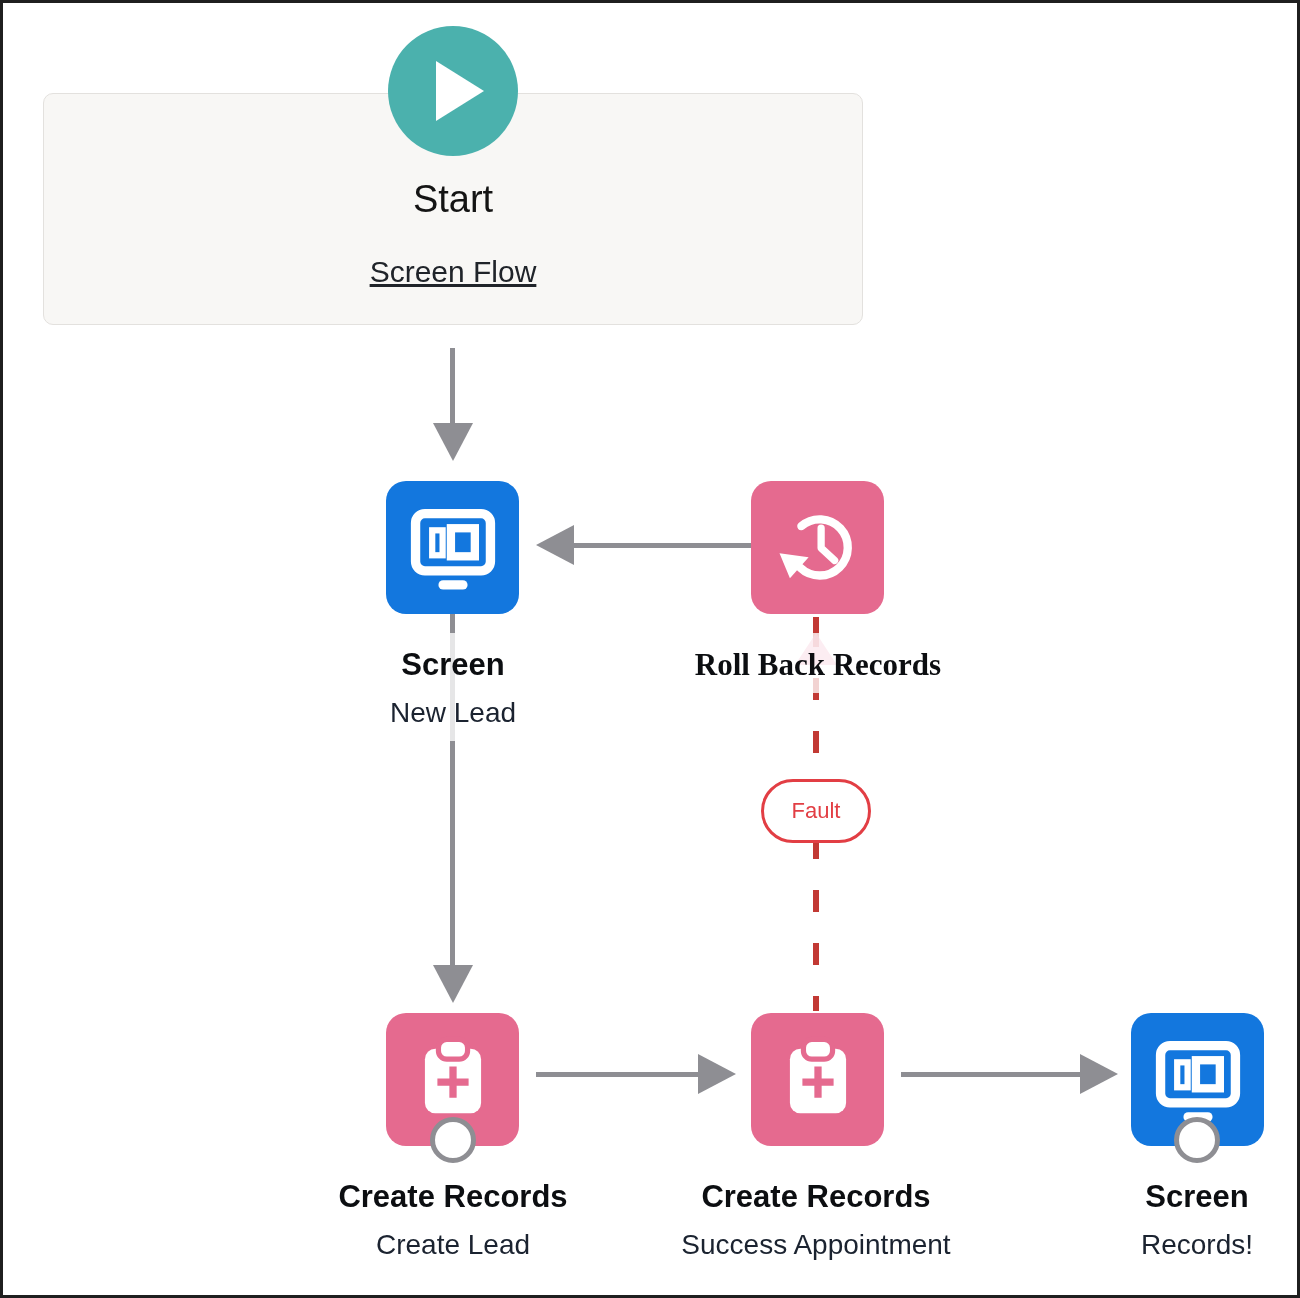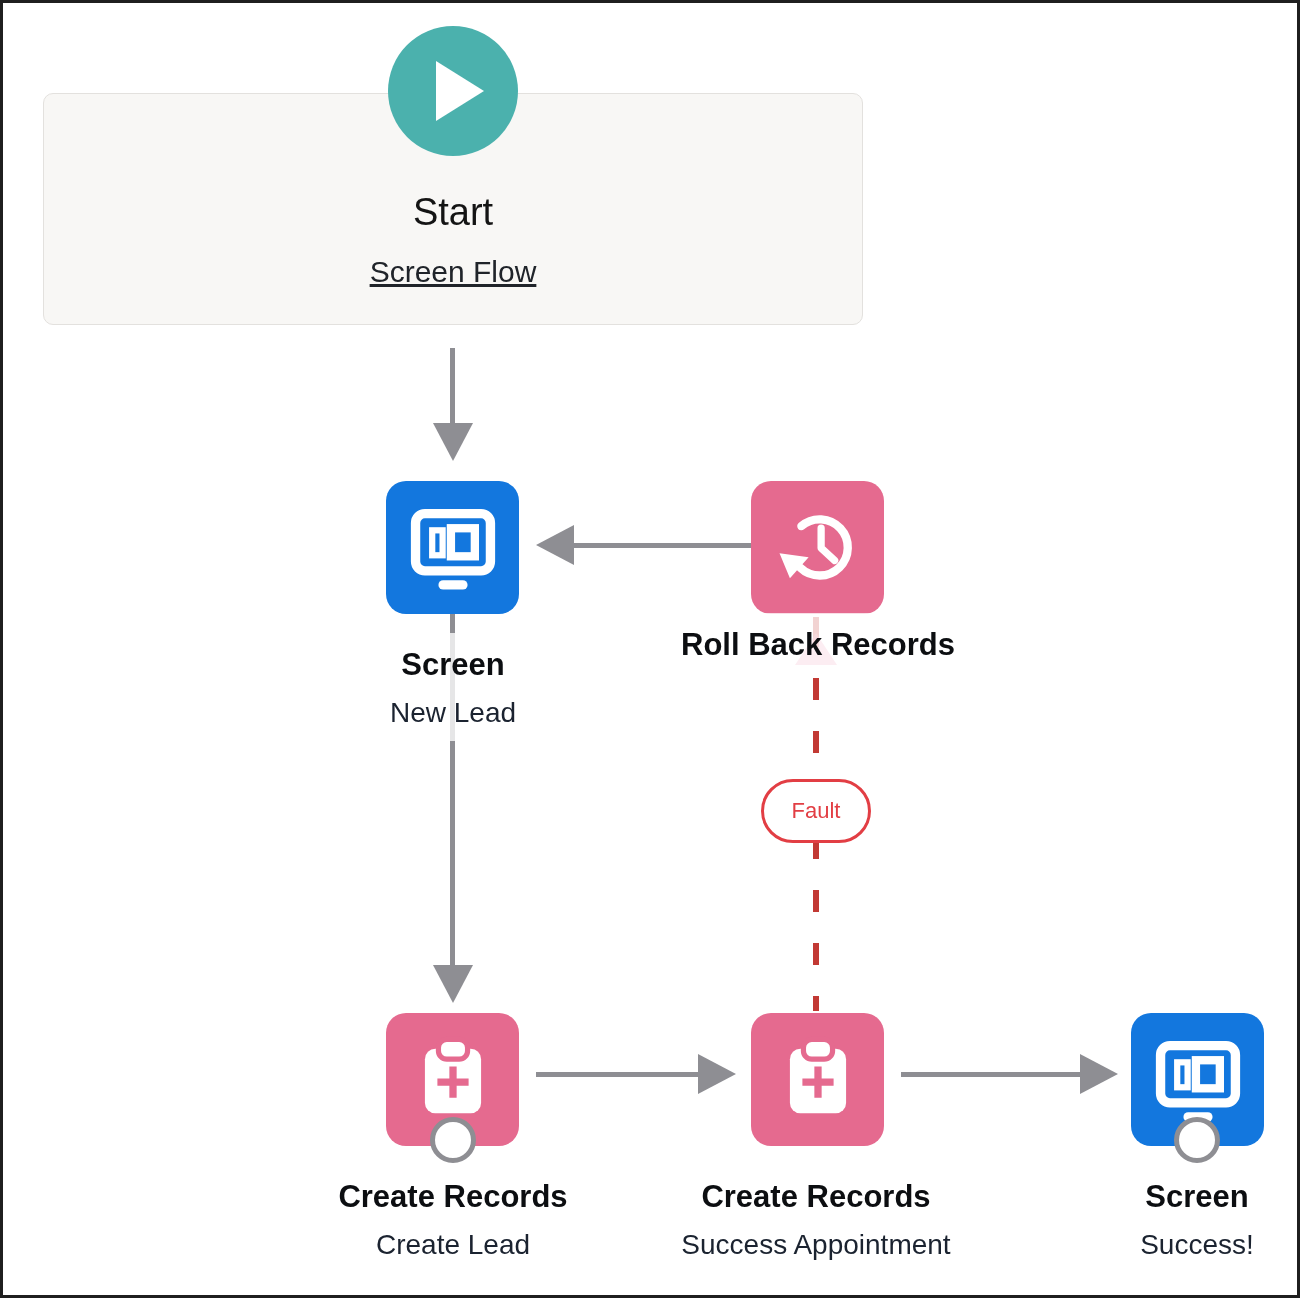--- a/index.html
+++ b/index.html
@@ -20,21 +20,21 @@
     position:absolute; left:385px; top:23px; width:130px; height:130px;
     background:#4bb1ad; border-radius:50%; z-index:3;
     display:flex; align-items:center; justify-content:center;
   }
   .play-triangle {
     width:0; height:0; margin-left:14px;
     border-top:30px solid transparent; border-bottom:30px solid transparent;
     border-left:48px solid #ffffff;
   }
   .start-title {
-    position:absolute; left:40px; top:188px; width:820px; text-align:center;
+    position:absolute; left:40px; top:175px; width:820px; text-align:center;
     font-size:38px; color:#141414; z-index:4;
   }
   .start-subtitle {
     position:absolute; left:40px; top:252px; width:820px; text-align:center;
     font-size:30px; color:#20242a; z-index:4;text-decoration:underline;
   }
 
   
   .vline { position:absolute; width:5px; background:#8e8e93; z-index:1; }
   .hline { position:absolute; height:5px; background:#8e8e93; z-index:1; }
@@ -140,21 +140,21 @@
     <div class="subtitle">New Lead</div>
   </div>
 
   <div class="node pink" style="left:748px; top:478px;">
     <svg viewBox="0 0 100 100">
       <path d="M34 29 A27 27 0 1 1 33 69" fill="none" stroke="#ffffff" stroke-width="8" stroke-linecap="round"></path>
       <polygon points="13,55 41,59 23,79" fill="#ffffff"></polygon>
       <path d="M53 31 L53 50 L66 62" fill="none" stroke="#ffffff" stroke-width="7" stroke-linecap="round" stroke-linejoin="round"></path>
     </svg>
   </div>
-  <div class="node-label" style="left:815px; top:610px;">
+  <div class="node-label" style="left:815px; top:630px;font-family:Liberation Serif, serif;">
     <div class="title">Roll Back Records</div>
   </div>
 
   <div class="fault-pill">
     <span>Fault</span>
   </div>
 
   <div class="node pink" style="left:383px; top:1010px;">
     <svg viewBox="0 0 100 100">
       <rect x="23" y="20" width="54" height="62" rx="10" fill="#ffffff"></rect>
@@ -184,16 +184,16 @@
     <svg viewBox="0 0 100 100">
       <rect x="14" y="17" width="72" height="55" rx="9" fill="none" stroke="#ffffff" stroke-width="9"></rect>
       <rect x="30" y="33" width="10" height="24" fill="none" stroke="#ffffff" stroke-width="6"></rect>
       <rect x="48" y="31" width="23" height="27" fill="none" stroke="#ffffff" stroke-width="8"></rect>
       <rect x="36" y="81" width="28" height="9" rx="4.5" fill="#ffffff"></rect>
     </svg>
   </div>
   <div class="endpoint-circle" style="left:1171px; top:1114px;"></div>
   <div class="node-label" style="left:1194px; top:1162px;">
     <div class="title">Screen</div>
-    <div class="subtitle">Success!</div>
+    <div class="subtitle">Records!</div>
   </div>
 
 </div>
 
 </body></html>

